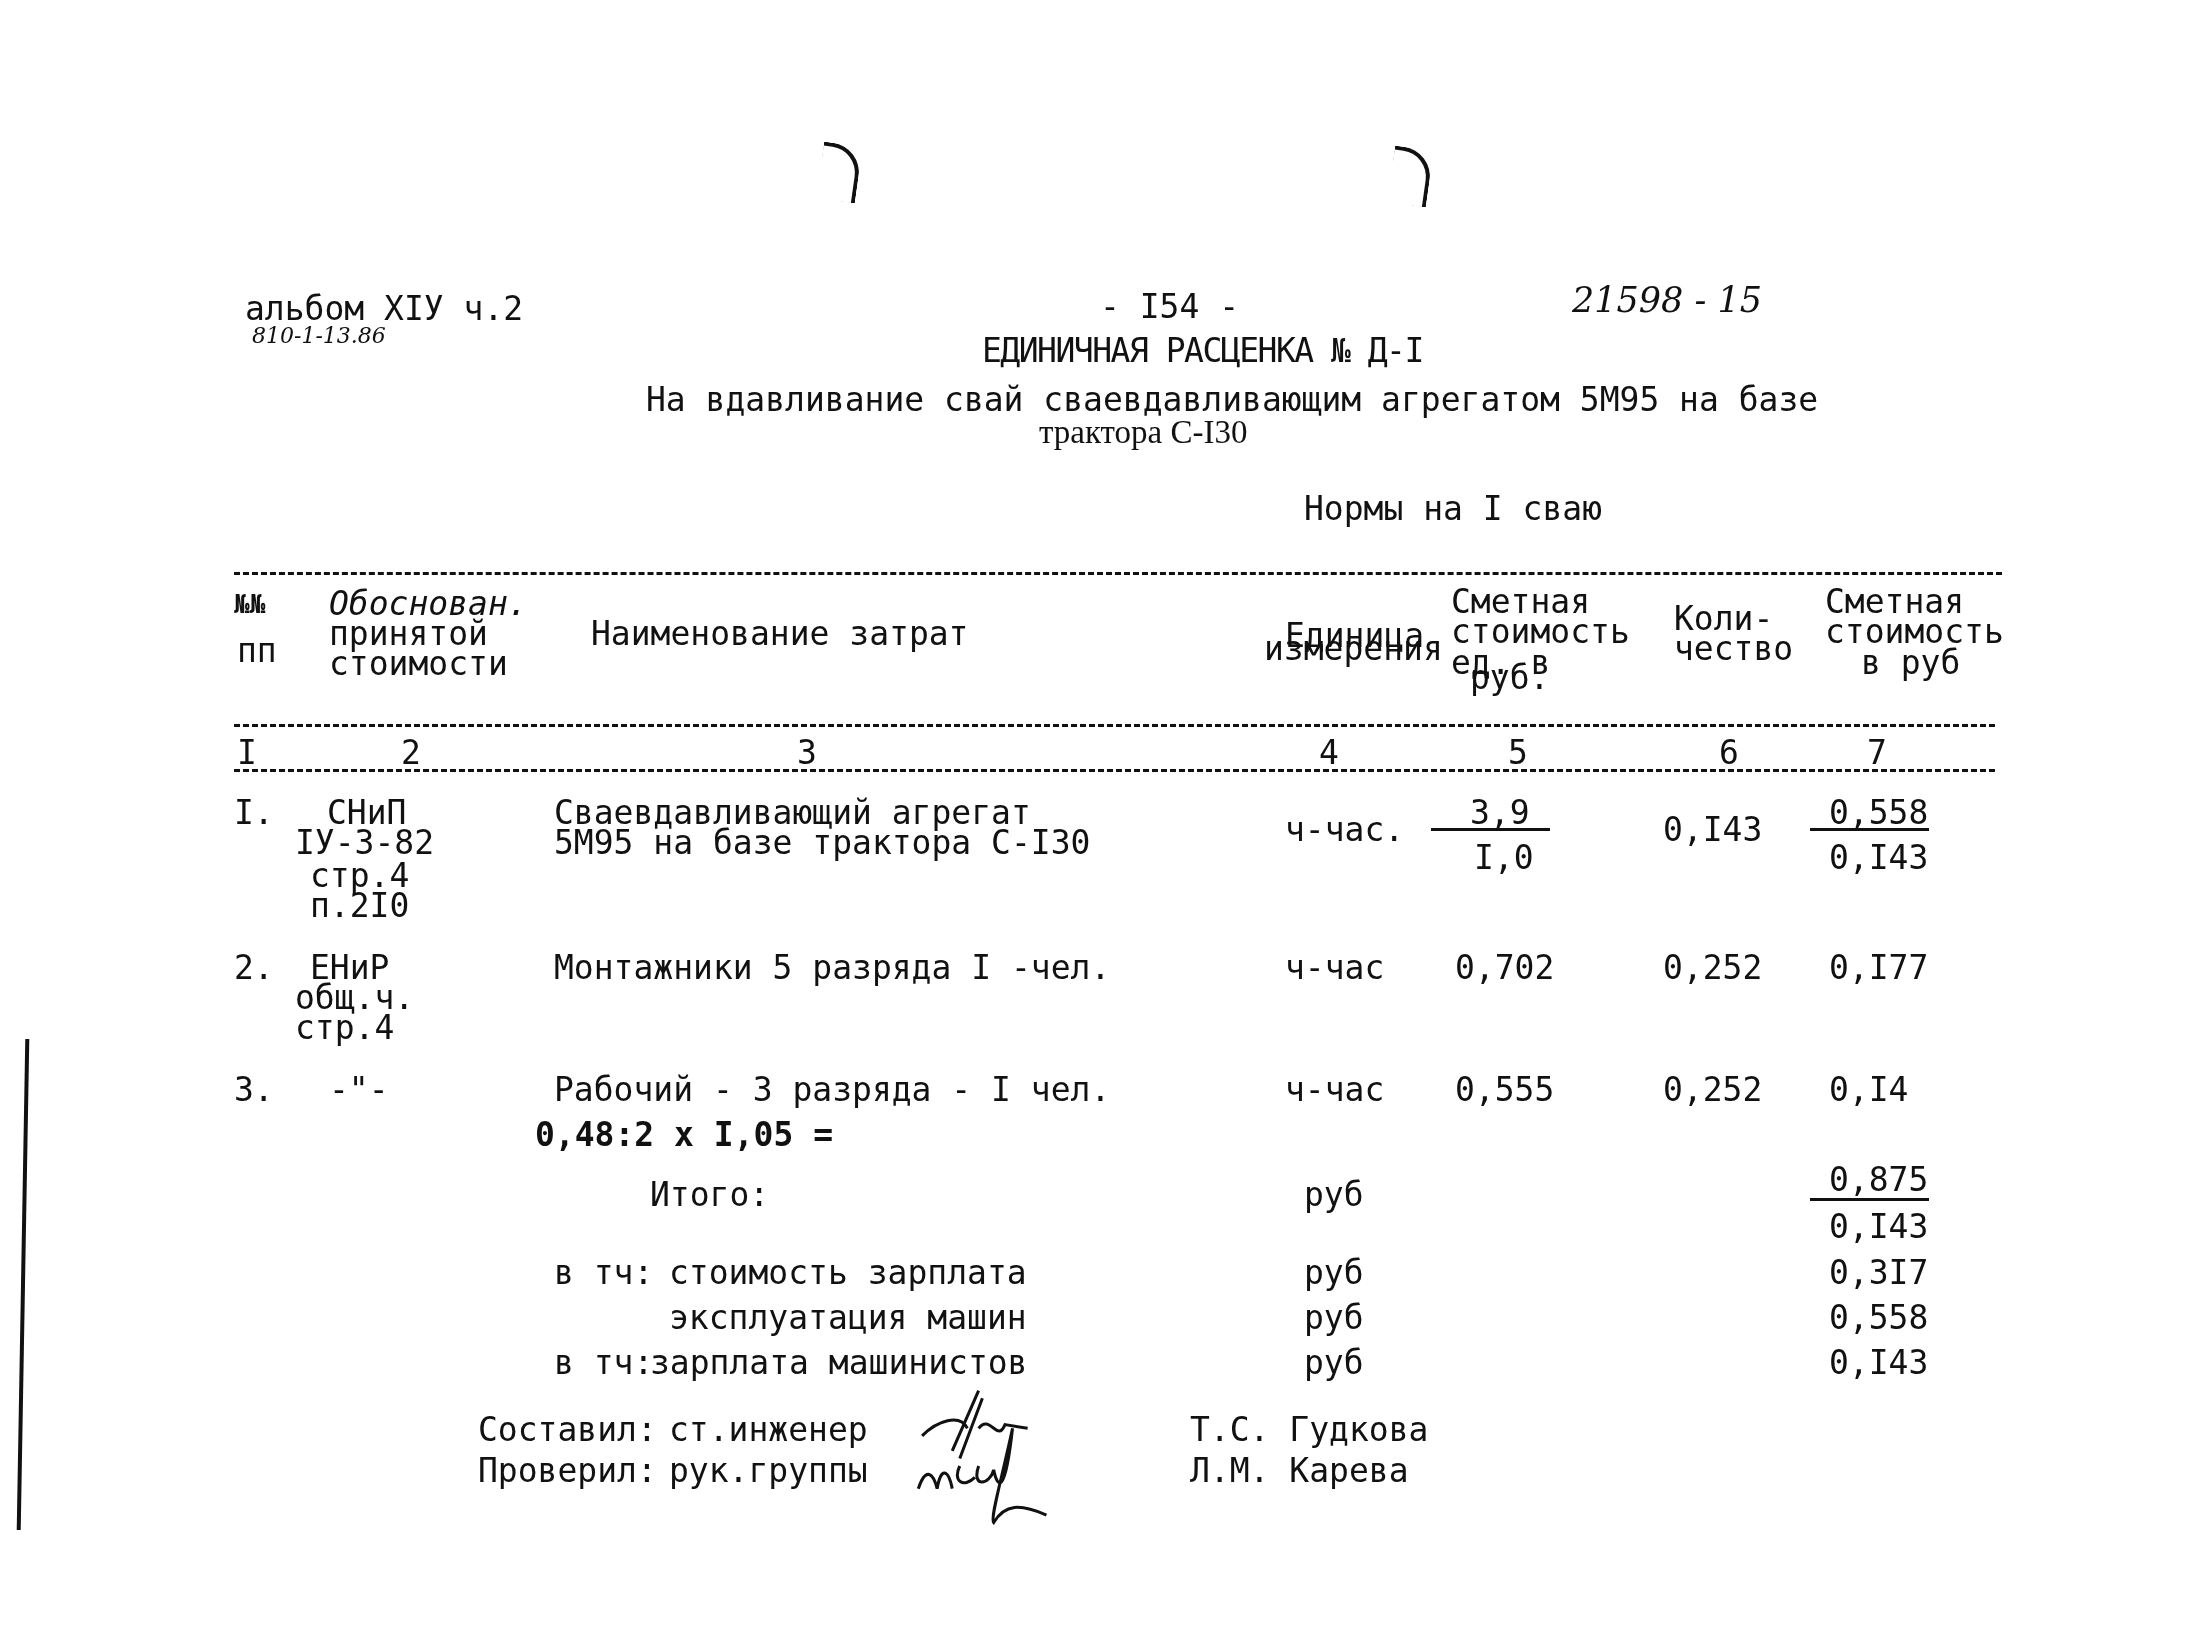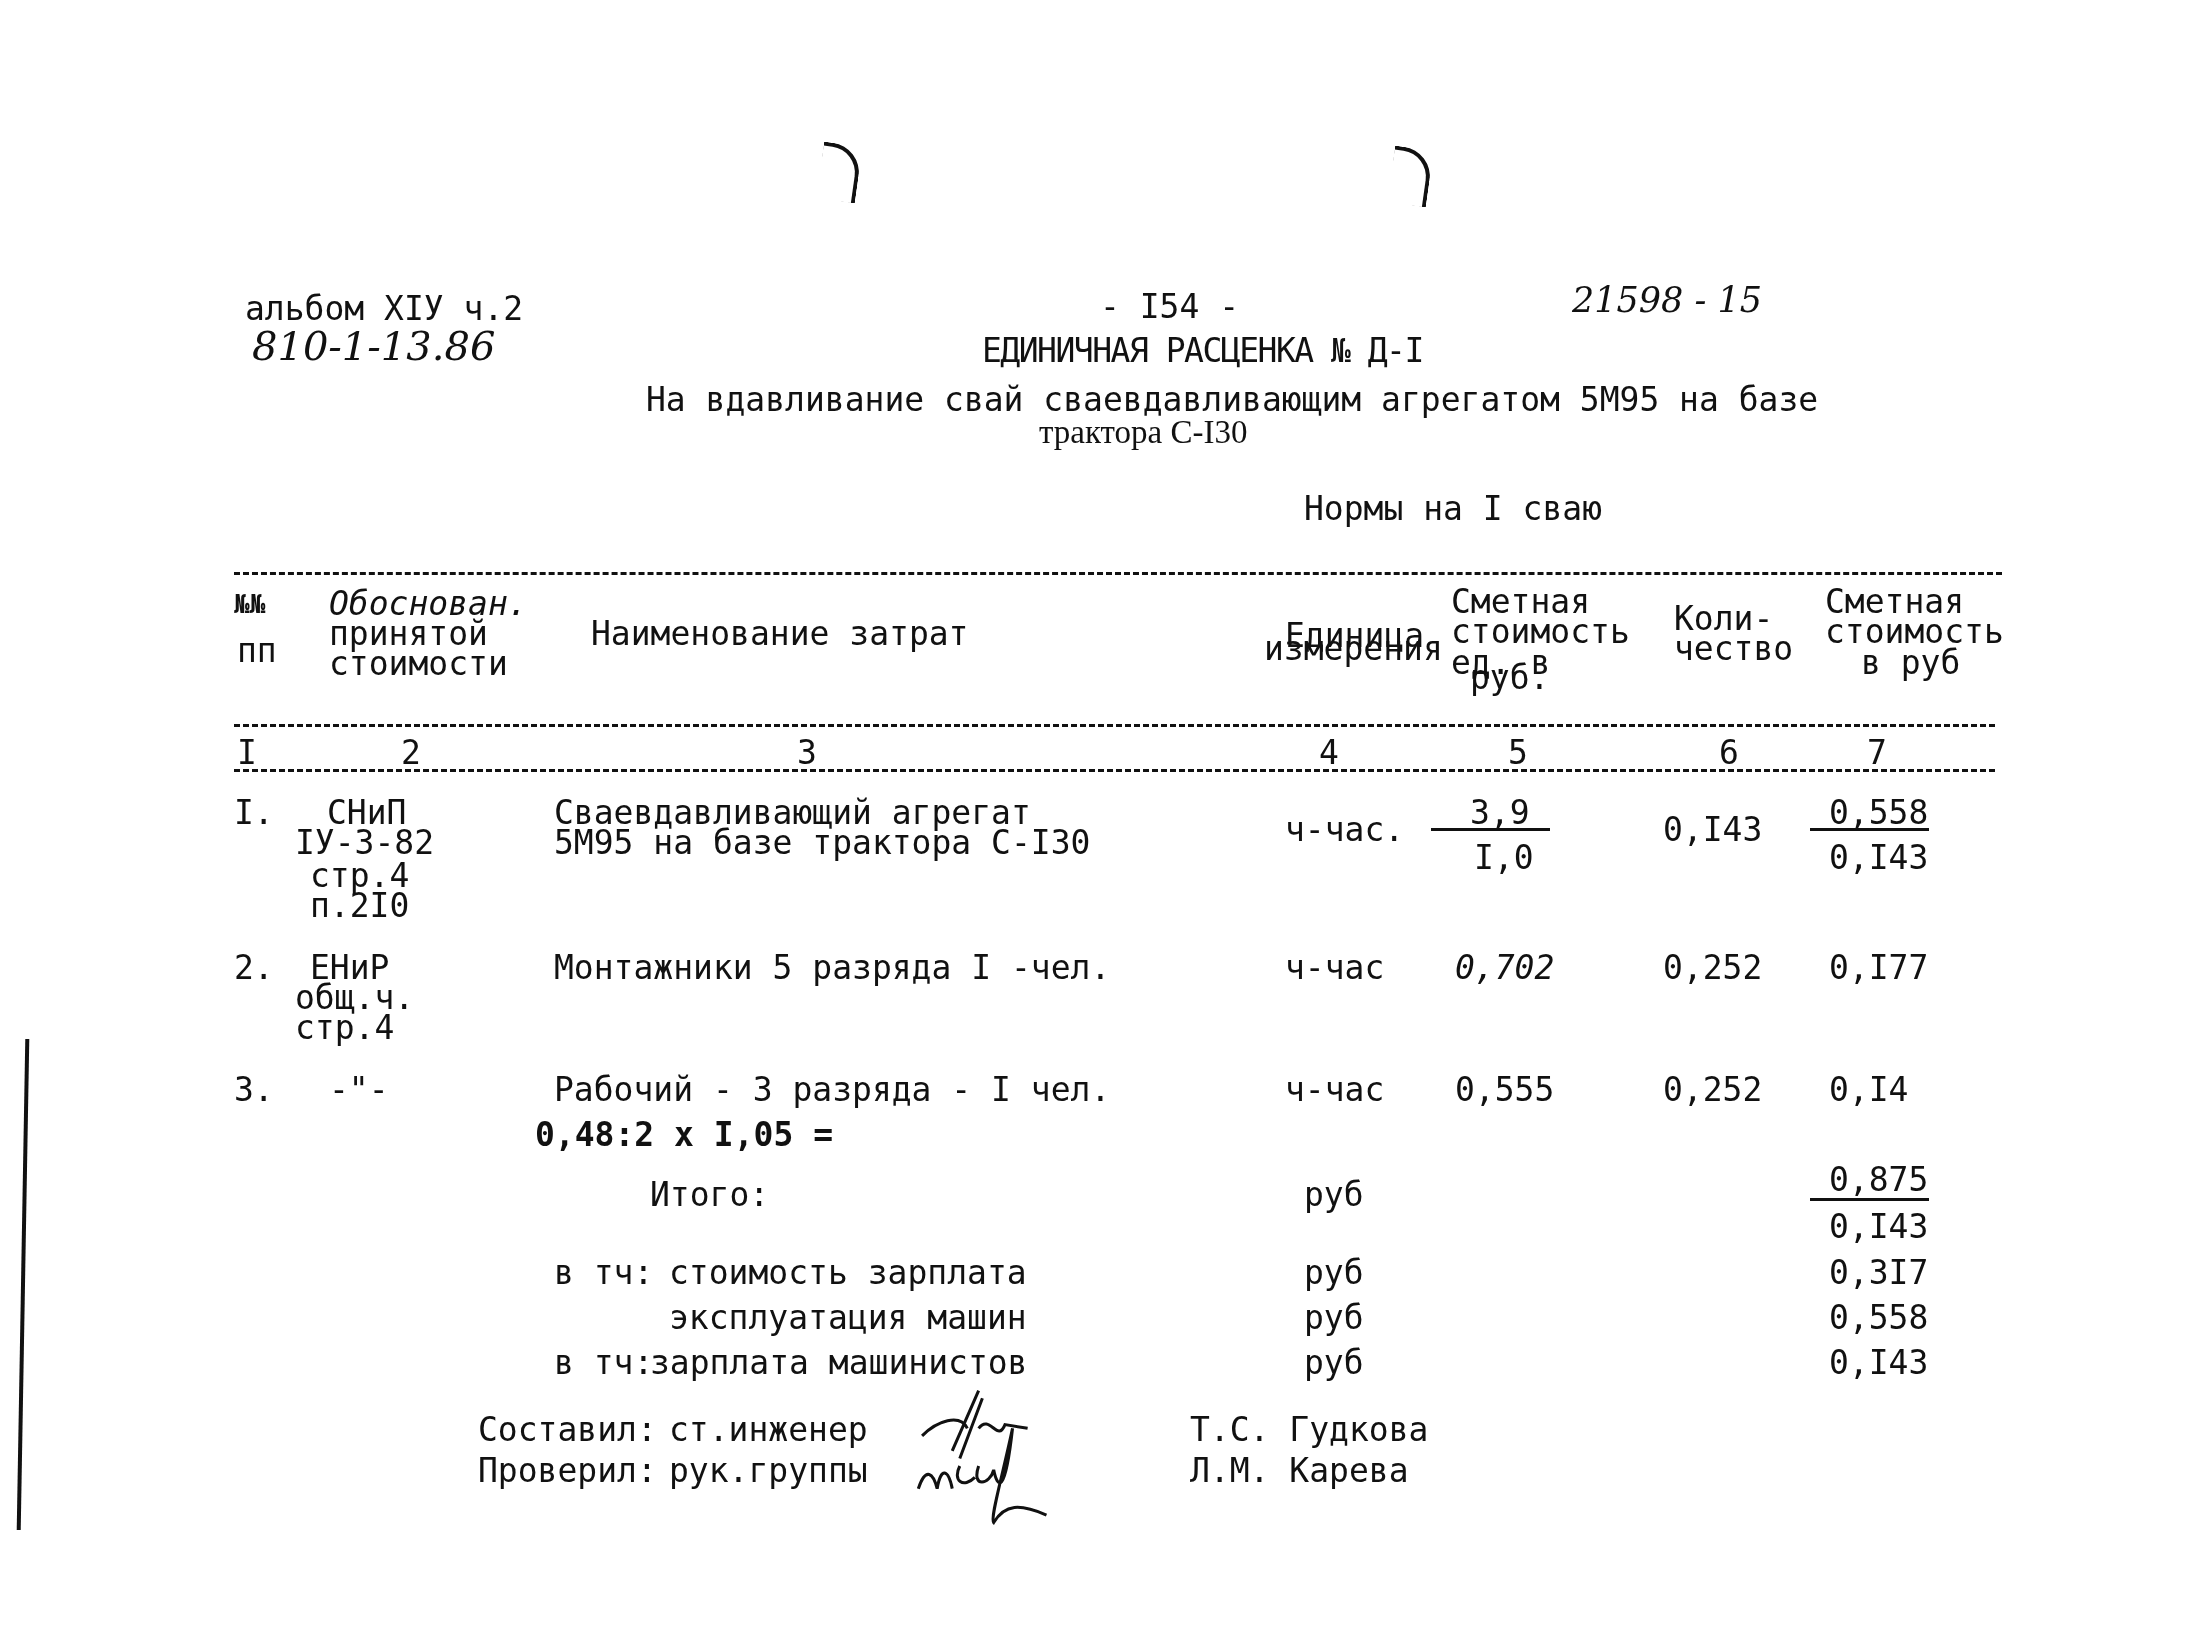--- a/index.html
+++ b/index.html
@@ -1,20 +1,20 @@
 <!DOCTYPE html>
 <html style="font-size:12px"><head>
 <meta charset="utf-8">
 <style>
   html, body { margin: 0; padding: 0; background: #ffffff; }
   body { width: 2205px; height: 1644px; position: relative; overflow: hidden;
          font-family: "DejaVu Sans Mono", "Liberation Mono", monospace; color: #111; }
   .abs { position: absolute; white-space: pre; }
   .t { font-size: 33px; line-height: 36px; letter-spacing: 0px; }
-  .hand { font-family: "DejaVu Serif", serif; font-style: italic; font-size: 40px; }
+  .hand { font-family: "DejaVu Serif", serif; font-style: italic; font-size: 22px; }
   .dash { position: absolute; height: 0; border-top: 3.8px dashed #111; }
   .frac-line { position: absolute; height: 0; border-top: 3px solid #111; }
   .hole { position: absolute; width: 35px; height: 53px; border-right: 4.5px solid #111;
           border-top: 4.5px solid #111; border-radius: 0 30px 0 0; transform: rotate(8deg); }
   .margin-line { position: absolute; left: 21px; top: 1039px; width: 3.8px; height: 491px; background: #111; transform: rotate(1deg); }
   .sig { position: absolute; }
 </style>
 </head>
 <body>
 
@@ -86,21 +86,21 @@
   <div class="abs t" style="left:1829px; top:840px;">0,I43</div>
 </div>
 
 <div>
   <div class="abs t" style="left:234px; top:950px;">2.</div>
   <div class="abs t" style="left:310px; top:950px;">ЕНиР</div>
   <div class="abs t" style="left:295px; top:980px;">общ.ч.</div>
   <div class="abs t" style="left:295px; top:1010px;">стр.4</div>
   <div class="abs t" style="left:554px; top:950px;">Монтажники 5 разряда I -чел.</div>
   <div class="abs t" style="left:1285px; top:950px;">ч-час</div>
-  <div class="abs t" style="left:1455px; top:950px;font-style:italic;">0,702</div>
+  <div class="abs t" style="left:1455px; top:950px;">0,702</div>
   <div class="abs t" style="left:1663px; top:950px;">0,252</div>
   <div class="abs t" style="left:1829px; top:950px;">0,I77</div>
 </div>
 
 <div>
   <div class="abs t" style="left:234px; top:1072px;">3.</div>
   <div class="abs t" style="left:329px; top:1072px;">-"-</div>
   <div class="abs t" style="left:554px; top:1072px;">Рабочий - 3 разряда - I чел.</div>
   <div class="abs t" style="left:535px; top:1117px;font-weight:bold;">0,48:2 x I,05 =</div>
   <div class="abs t" style="left:1285px; top:1072px;">ч-час</div>

